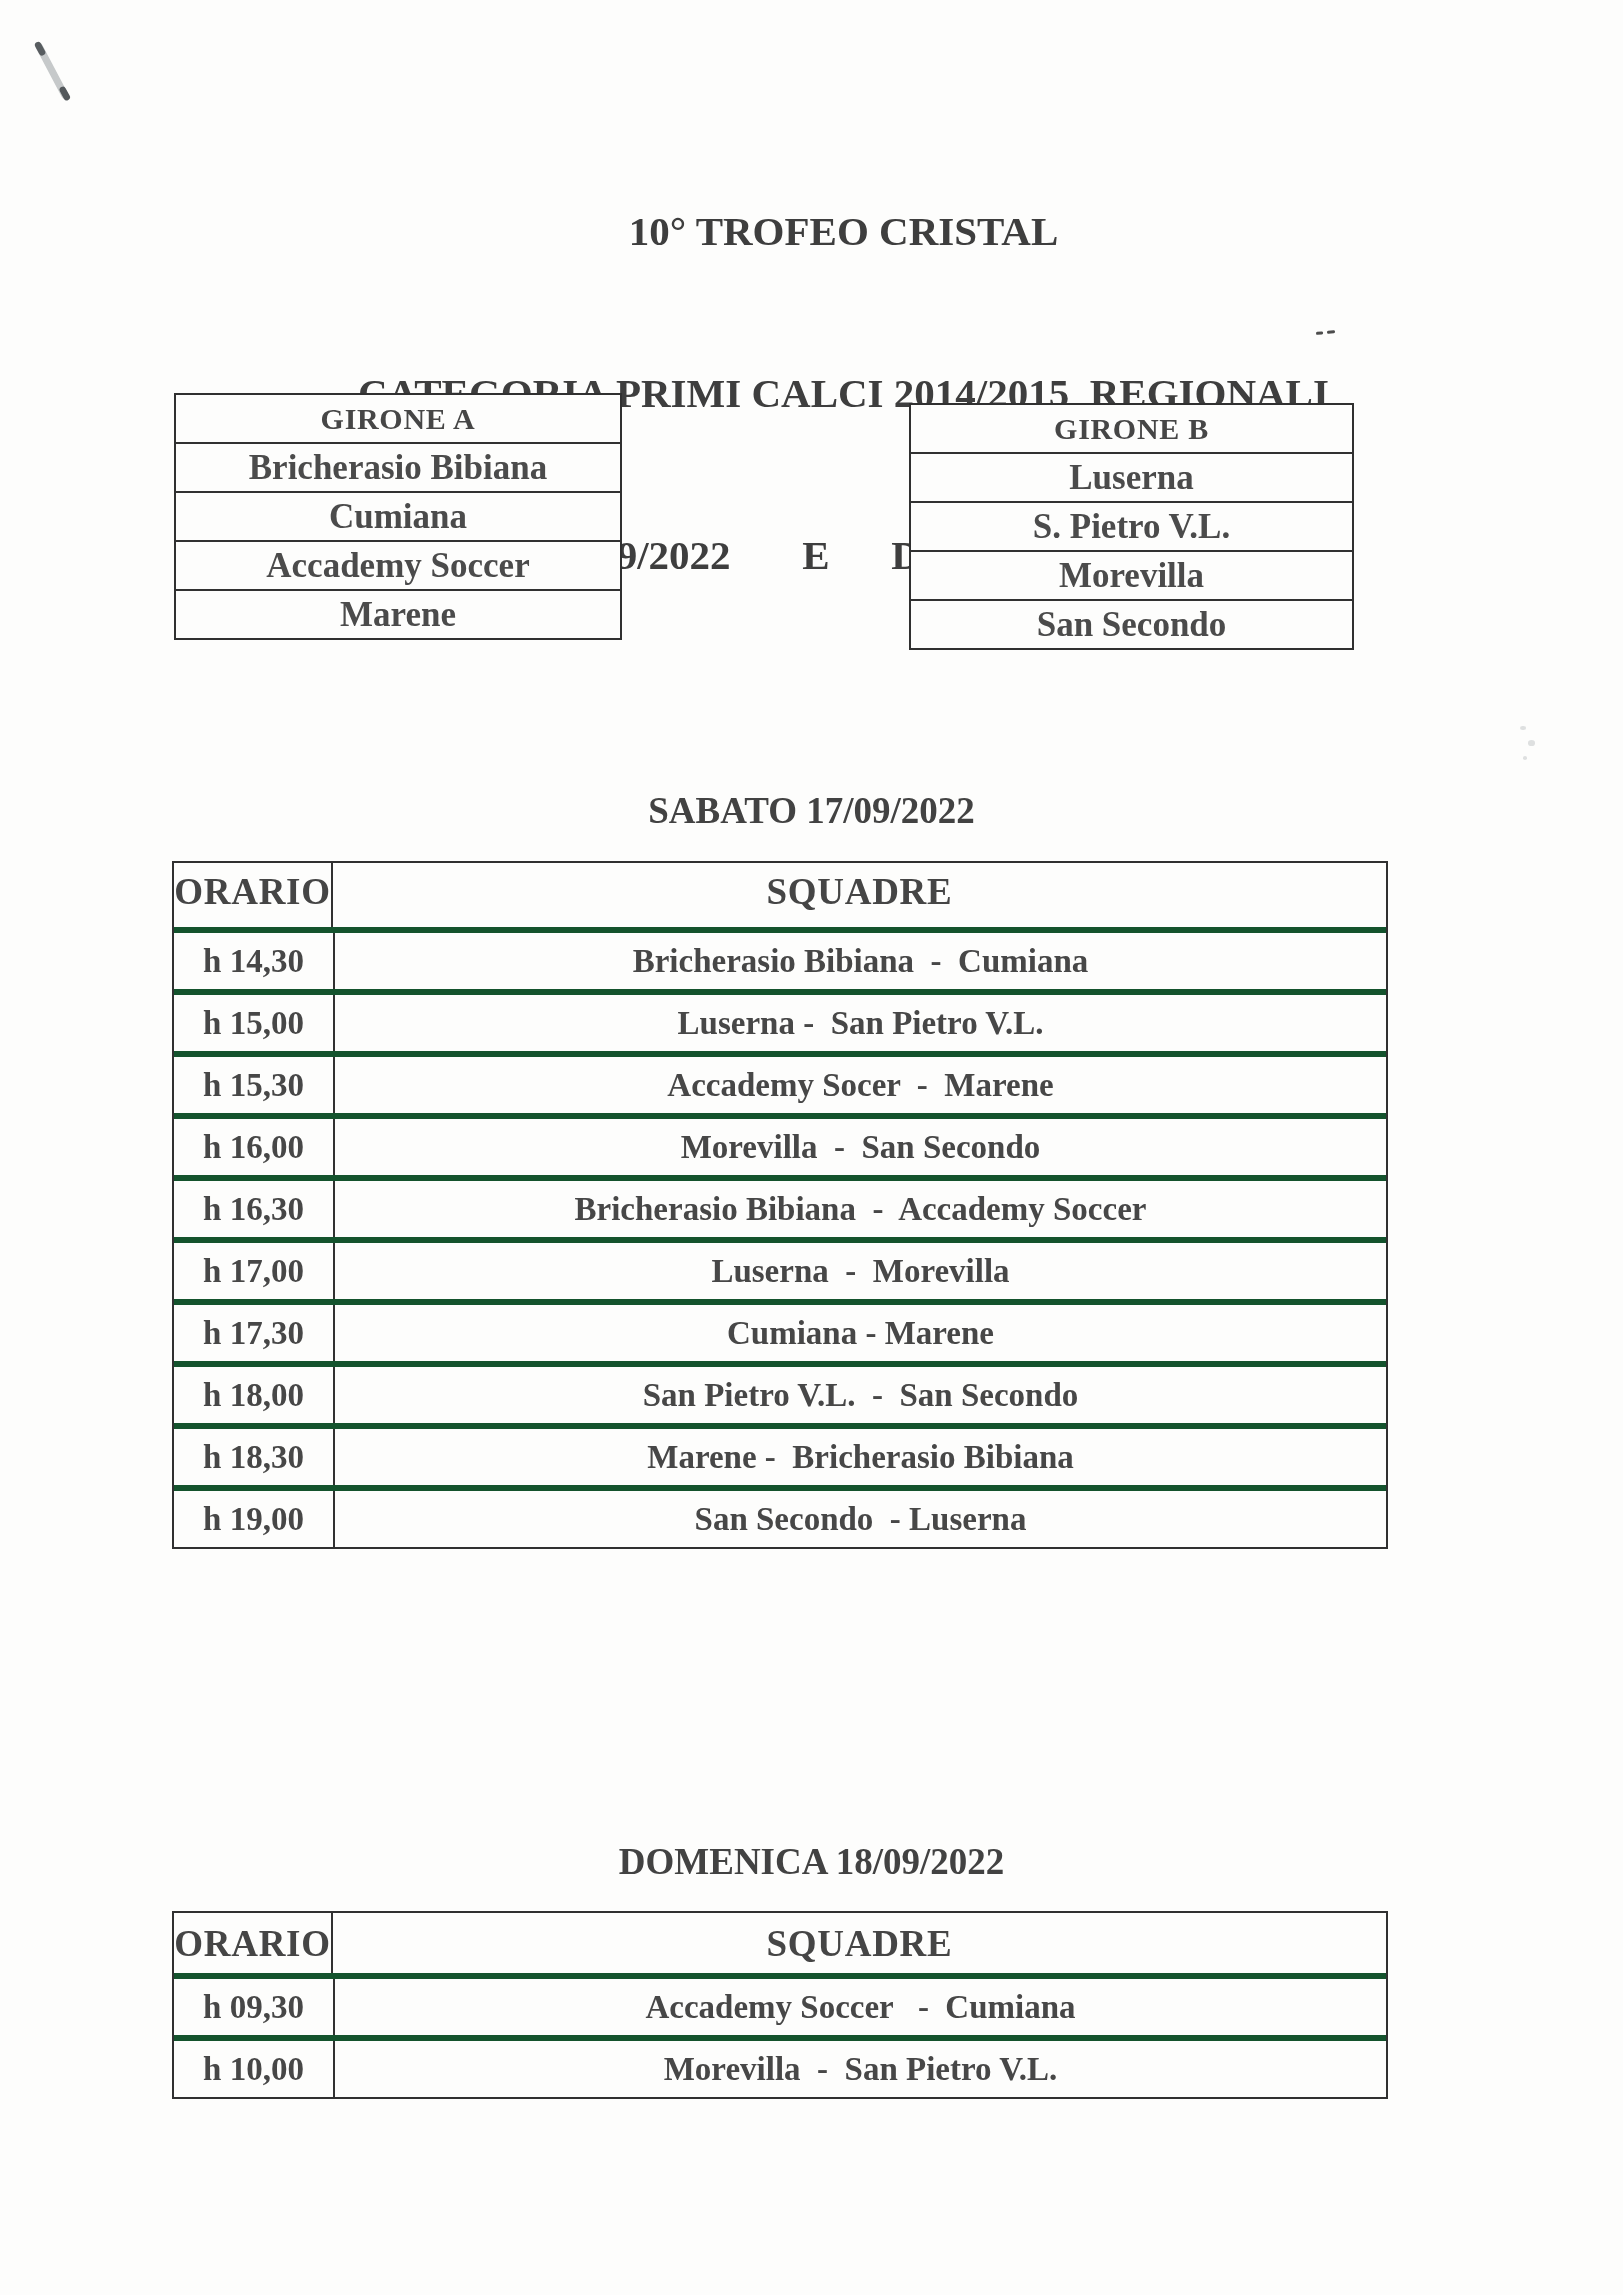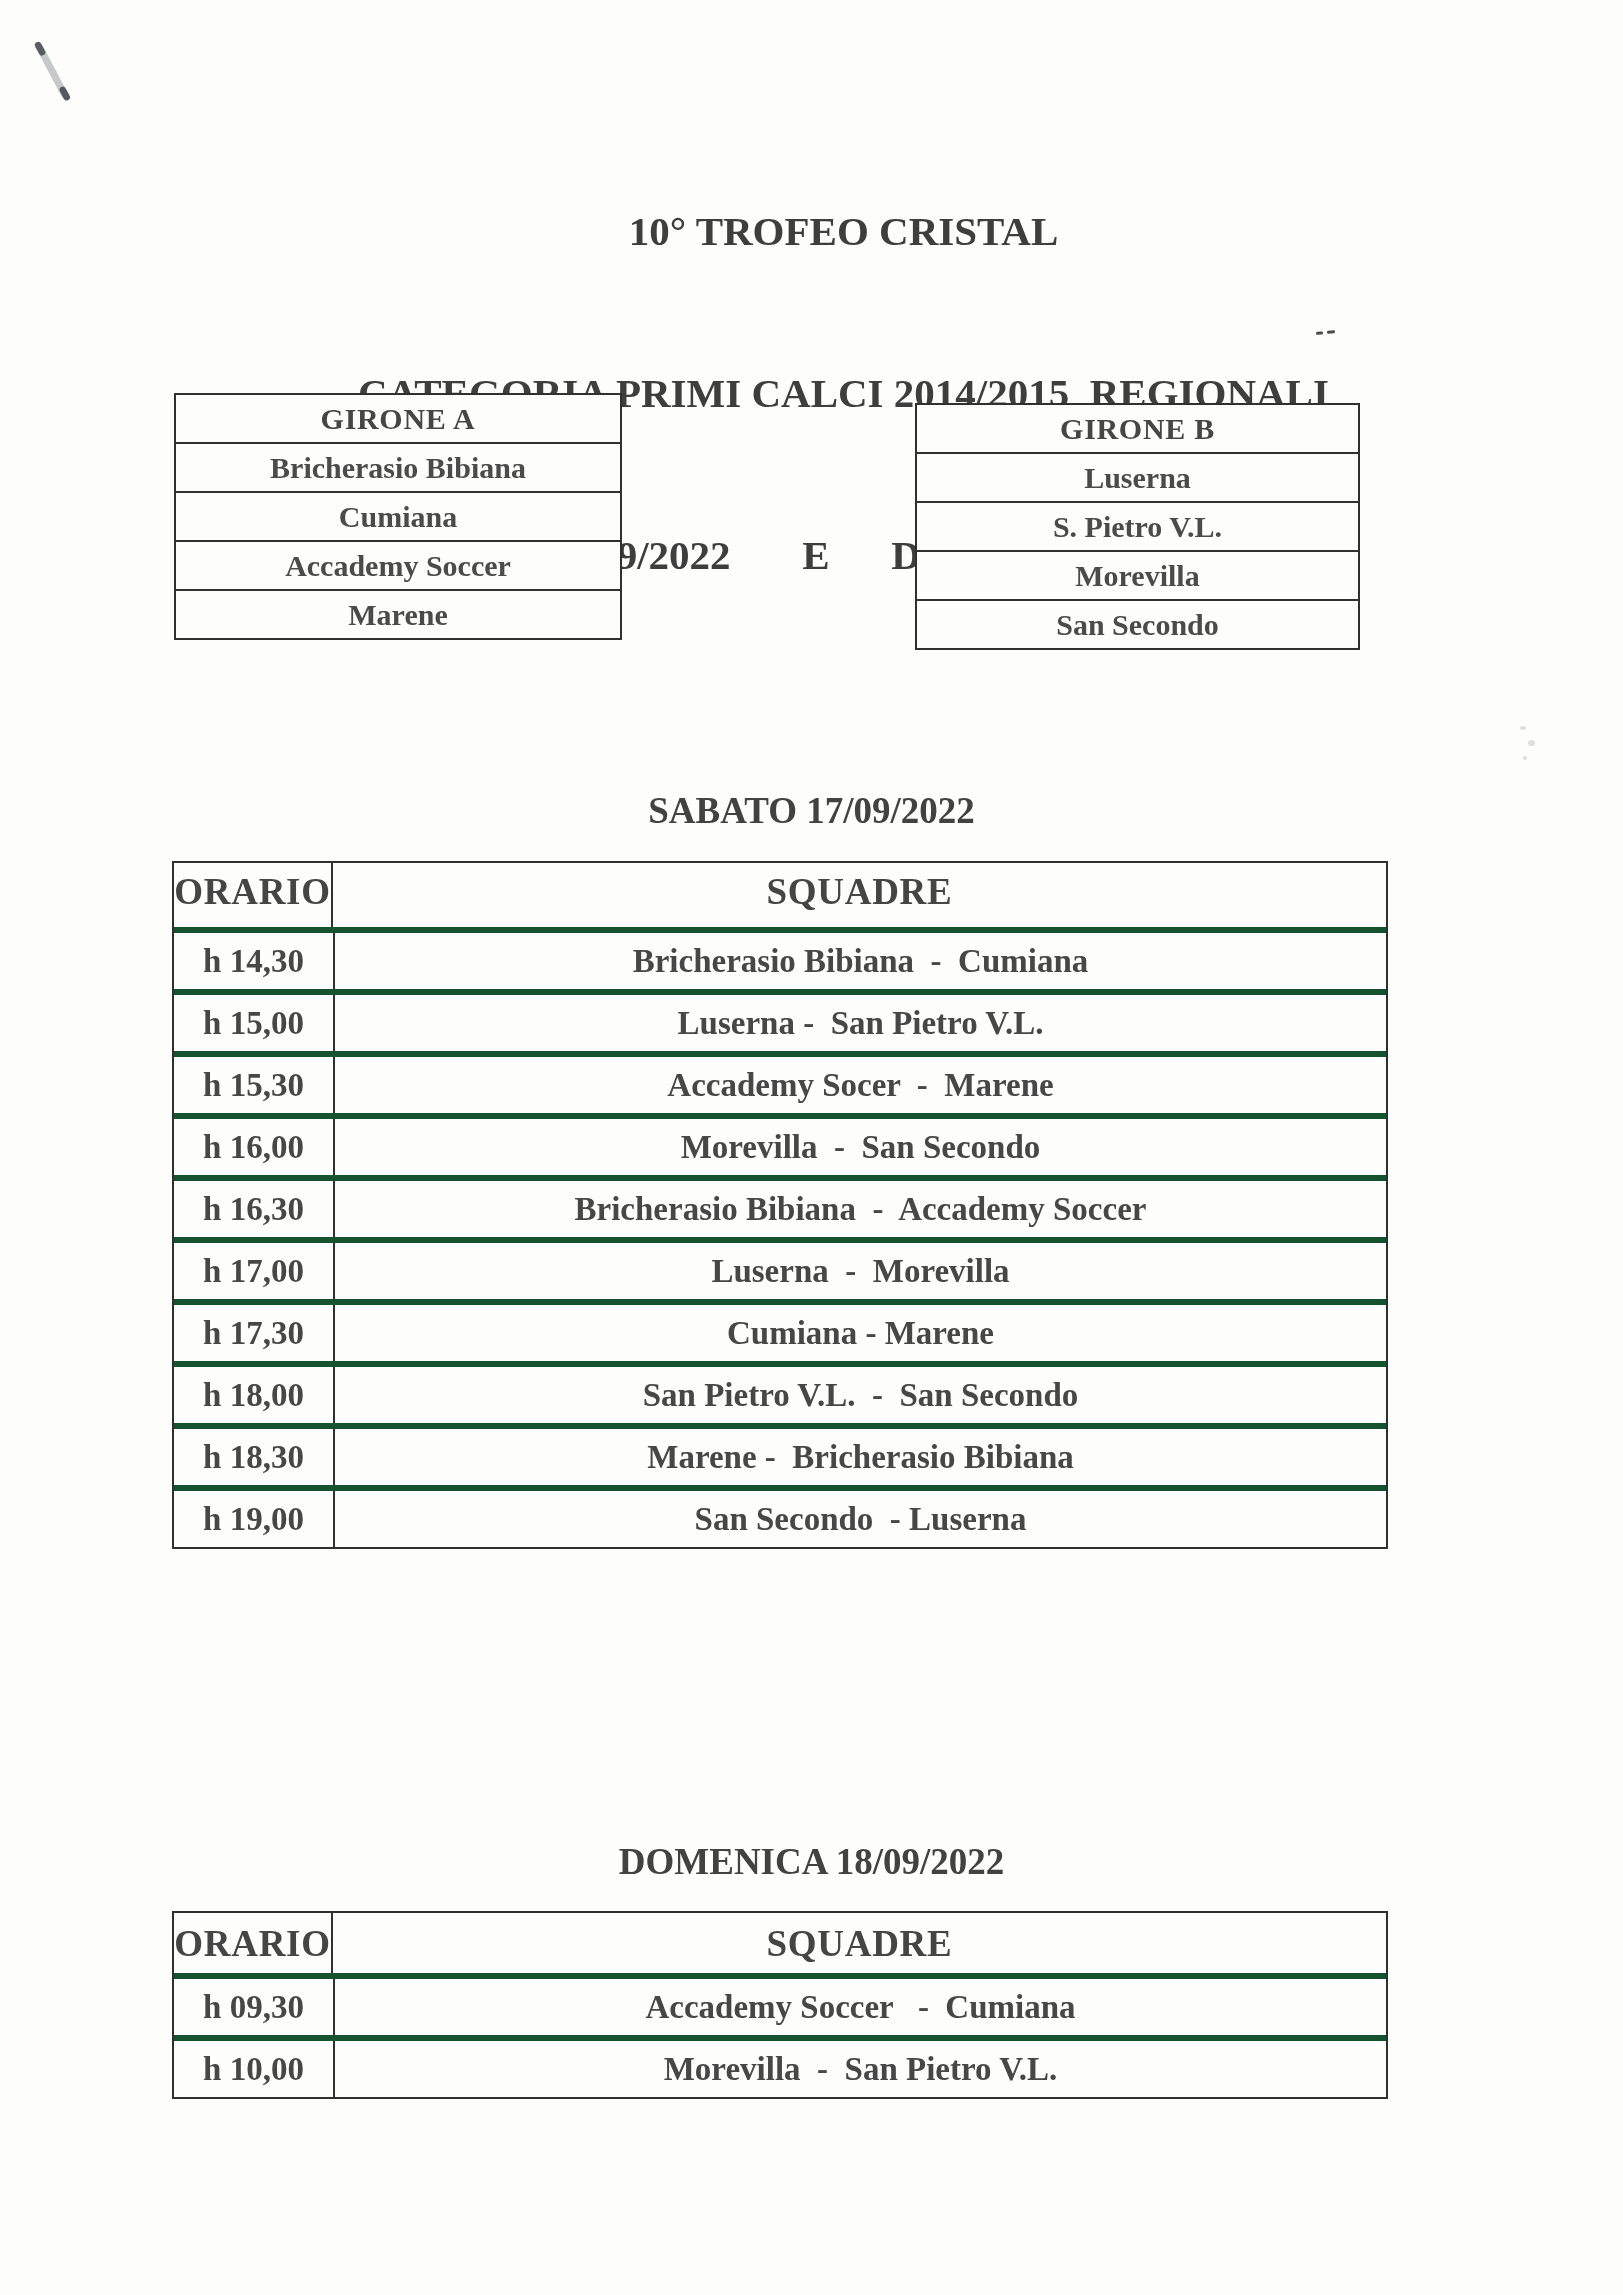--- a/index.html
+++ b/index.html
@@ -27,24 +27,24 @@
   
   .title-block {
     position:absolute; top:96px; left:0; width:1623px;
     text-align:center; font-size:41px; line-height:54px;
     color:#3e3e3e; white-space:pre-wrap; letter-spacing:0px;padding-left:32px;
   }
 
   
   .girone { position:absolute; border:2.6px solid #303030; background:#fdfdfc; }
   .girone-a { left:174px; top:393px; width:444px; }
-  .girone-b { left:909px; top:403px; width:441px;margin-left:6px; }
+  .girone-b { left:909px; top:403px; width:441px; }
   .girone .grow {
     height:47px; display:flex; align-items:center; justify-content:center;
-    border-top:2px solid #313131; font-size:30px; color:#4b4b4b; white-space:pre-wrap;
+    border-top:2px solid #313131; font-size:35px; color:#4b4b4b; white-space:pre-wrap;
   }
   .girone .grow.ghead { border-top:none; font-size:30px; color:#464646; letter-spacing:0.7px; }
 
   
   .section-title {
     position:absolute; left:0; width:1623px; text-align:center;
     font-size:37px; line-height:46px; color:#424242; white-space:pre-wrap;
   }
   .sat-title { top:780px;margin-top:8px; }
   .sun-title { top:1839px; }

